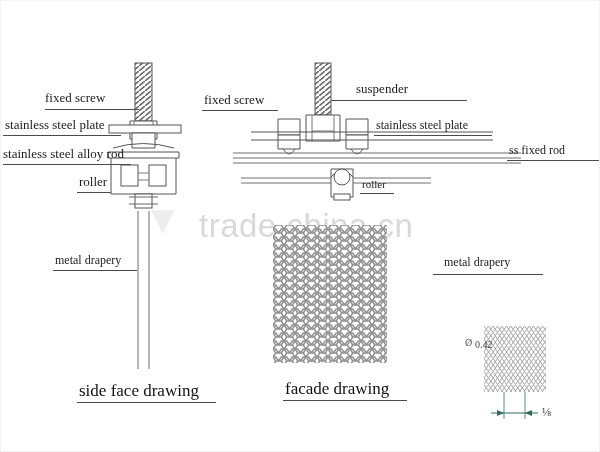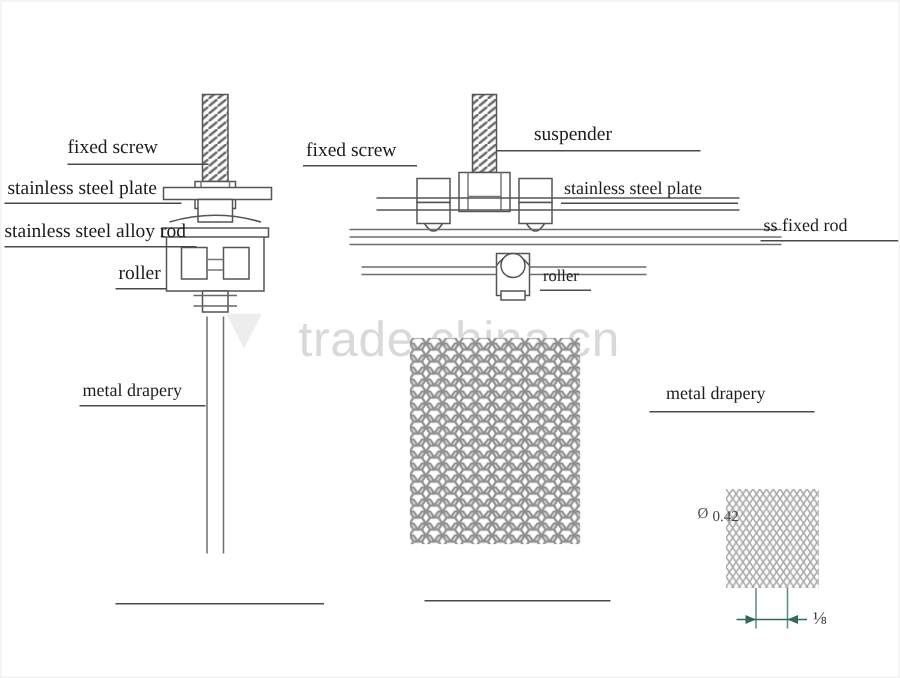--- a/index.html
+++ b/index.html
@@ -190,40 +190,42 @@
 
   <div class="lbl lbl-13" style="left:2px; top:146px;text-align:center;">stainless steel alloy rod</div>
   <div class="leader" style="left:2px; top:163px; width:128px;"></div>
 
   <div class="lbl lbl-13" style="left:78px; top:174px;">roller</div>
   <div class="leader" style="left:76px; top:191px; width:34px;"></div>
 
   <div class="lbl lbl-12" style="left:54px; top:253px;">metal drapery</div>
   <div class="leader" style="left:52px; top:269px; width:84px;"></div>
 
+  <div class="title" style="left:78px; top:380px;">side face drawing</div>
   <div class="leader" style="left:76px; top:401px; width:139px;"></div>
 
   <div class="lbl lbl-13" style="left:203px; top:92px;">fixed screw</div>
   <div class="leader" style="left:201px; top:109px; width:76px;"></div>
 
   <div class="lbl lbl-13" style="left:355px; top:81px;">suspender</div>
   <div class="leader" style="left:330px; top:99px; width:136px;"></div>
 
   <div class="lbl lbl-12" style="left:375px; top:118px;">stainless steel plate</div>
   <div class="leader" style="left:373px; top:134px; width:118px;"></div>
 
   <div class="lbl lbl-12" style="left:508px; top:143px;">ss fixed rod</div>
   <div class="leader" style="left:506px; top:159px; width:92px;"></div>
 
   <div class="lbl lbl-11" style="left:361px; top:178px;">roller</div>
   <div class="leader" style="left:359px; top:192px; width:34px;"></div>
 
   <div class="lbl lbl-12" style="left:443px; top:255px;">metal drapery</div>
   <div class="leader" style="left:432px; top:273px; width:110px;"></div>
 
+  <div class="title" style="left:284px; top:378px;">facade drawing</div>
   <div class="leader" style="left:282px; top:399px; width:124px;"></div>
 
   <div class="lbl lbl-10" style="left:464px; top:337px; color:#555;">Ø</div>
   <div class="lbl lbl-10" style="left:474px; top:339px; color:#444;">0.42</div>
 
   <div class="lbl lbl-12" style="left:541px; top:405px; color:#3b3b3b;">⅛</div>
 
 </div>
 
 </body></html>

